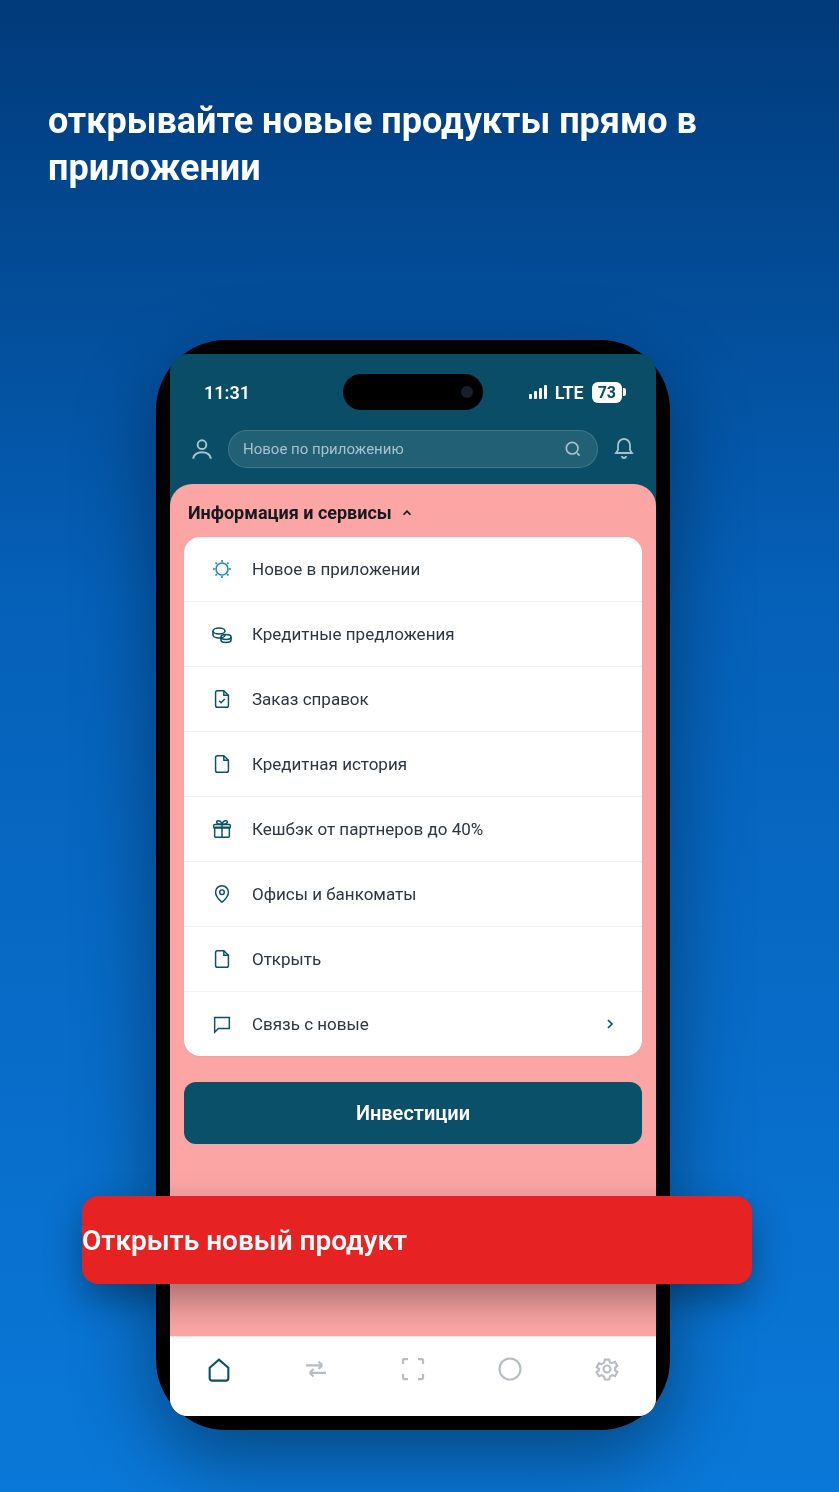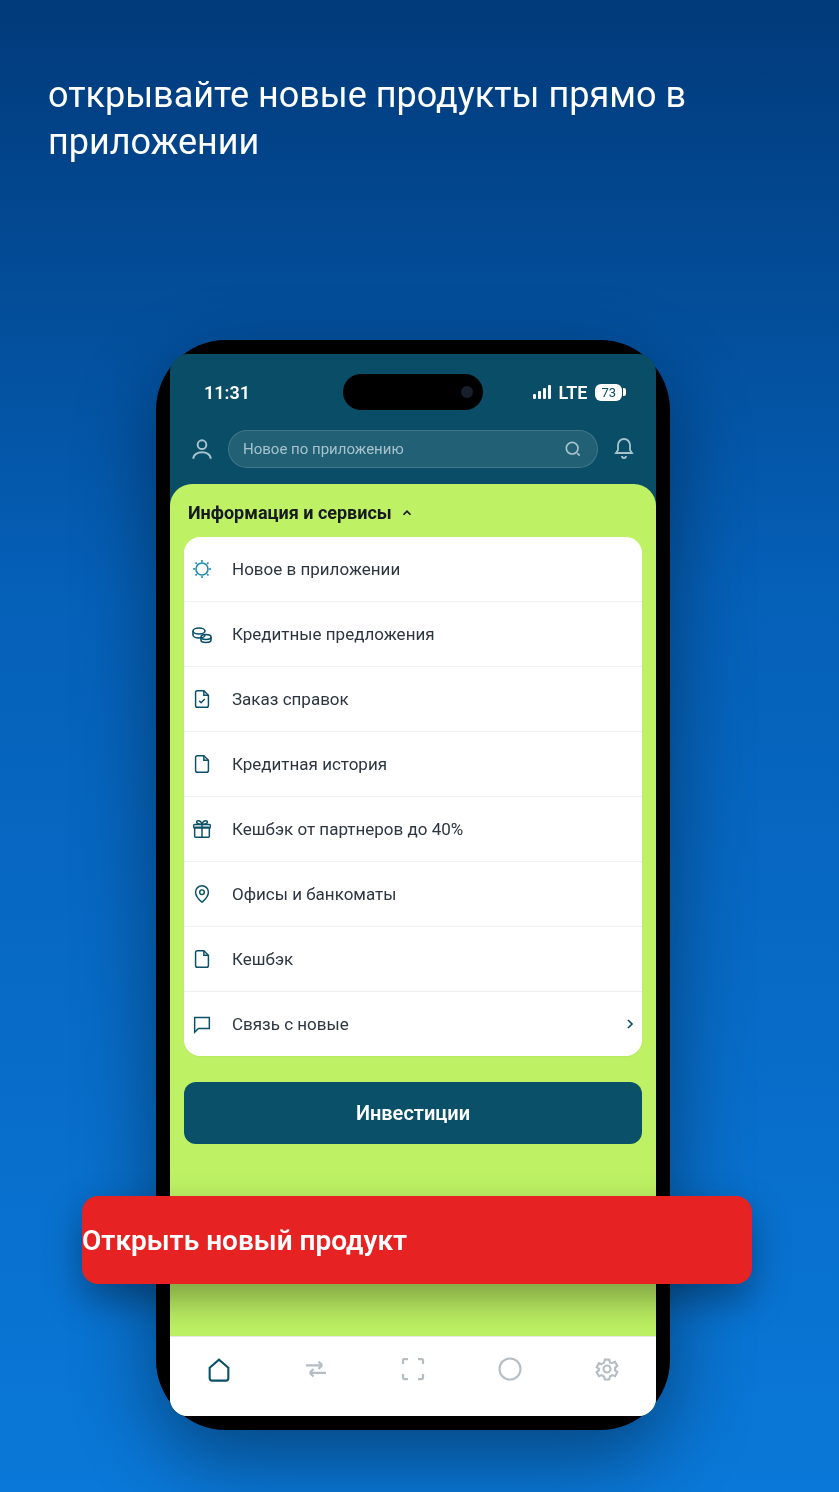--- a/index.html
+++ b/index.html
@@ -18,23 +18,24 @@
     color: #fff;
   }
   .promo h1 {
     font-size: 68px;
     font-weight: 500;
     letter-spacing: -1px;
     margin-bottom: 8px;
   }
   .promo p {
     font-size: 36px;
-    font-weight: 400;
+    font-weight: 700;
     line-height: 1.3;
     padding-left: 8px;
+    margin-top: 26px;
   }
   .phone {
     position: absolute;
     top: 340px;
     left: 156px;
     width: 514px;
     height: 1090px;
     background: #000;
     border-radius: 70px;
     padding: 14px;
@@ -91,22 +92,22 @@
   .signal-bars span:nth-child(2){height:8px}
   .signal-bars span:nth-child(3){height:11px}
   .signal-bars span:nth-child(4){height:14px}
   .battery {
     display: inline-flex;
     align-items: center;
     background: #fff;
     color: #094e66;
     border-radius: 6px;
     padding: 1px 6px;
-    font-size: 13px;
-    font-weight: 400;
+    font-size: 16px;
+    font-weight: 700;
     position: relative;
   }
   .battery::after {
     content: "";
     position: absolute;
     right: -4px;
     top: 50%;
     transform: translateY(-50%);
     width: 3px; height: 8px;
     background: #fff;
@@ -138,21 +139,21 @@
     padding: 0 14px;
     color: #a7c3cd;
     font-size: 15px;
     gap: 8px;
   }
   .search-box .ph { flex: 1; }
   .content {
     position: absolute;
     top: 130px;
     left: 0; right: 0; bottom: 0;
-    background: #bef264;
+    background: #fca5a5;
     border-radius: 22px 22px 0 0;
     padding: 14px 14px 0;
   }
   .section-header {
     display: flex;
     align-items: center;
     gap: 8px;
     font-size: 18px;
     font-weight: 700;
     color: #171a1f;
@@ -164,21 +165,21 @@
   }
   .card {
     background: #fff;
     border-radius: 16px;
     overflow: hidden;
     box-shadow: 0 1px 2px rgba(0,0,0,.04);
   }
   .row {
     display: flex;
     align-items: center;
-    padding: 18px 4px;
+    padding: 18px 24px;
     gap: 16px;
     border-bottom: 1px solid #eef1f4;
     font-size: 17px;
     color: #2d3640;
     cursor: pointer;
   }
   .row:last-child { border-bottom: none; }
   .row .ico {
     width: 28px; height: 28px;
     display: flex; align-items: center; justify-content: center;
@@ -360,21 +361,21 @@
           </span>
           <span class="lbl">Офисы и банкоматы</span>
         </div>
         <div class="row">
           <span class="ico">
             <svg width="22" height="22" viewBox="0 0 24 24" fill="none" stroke="currentColor" stroke-width="1.6">
                 <path d="M14 3H7a2 2 0 0 0-2 2v14a2 2 0 0 0 2 2h10a2 2 0 0 0 2-2V8l-5-5z"></path>
                 <path d="M14 3v5h5"></path>
               </svg>
           </span>
-          <span class="lbl">Кешбэк</span>
+          <span class="lbl">Открыть</span>
         </div>
         <div class="row">
           <span class="ico">
             <svg width="22" height="22" viewBox="0 0 24 24" fill="none" stroke="currentColor" stroke-width="1.6">
                 <path d="M4 5h16v12H8l-4 4V5z"></path>
               </svg>
           </span>
           <span class="lbl">Связь с новые</span>
           <span class="chev-r">
             <svg width="16" height="16" viewBox="0 0 24 24" fill="none" stroke="currentColor" stroke-width="2.5">

